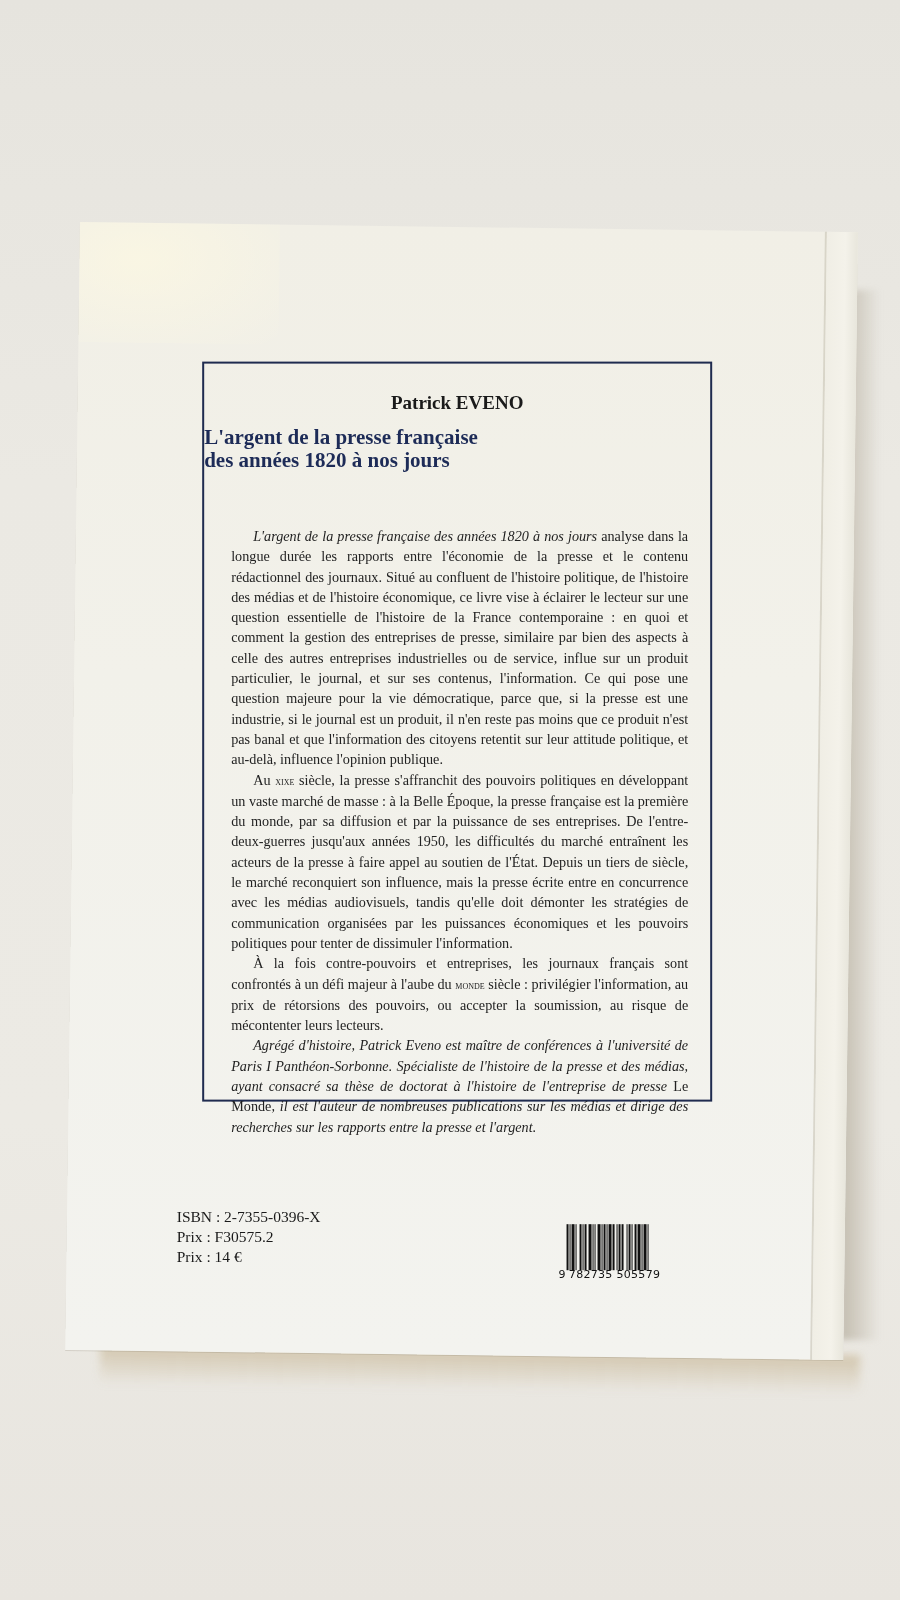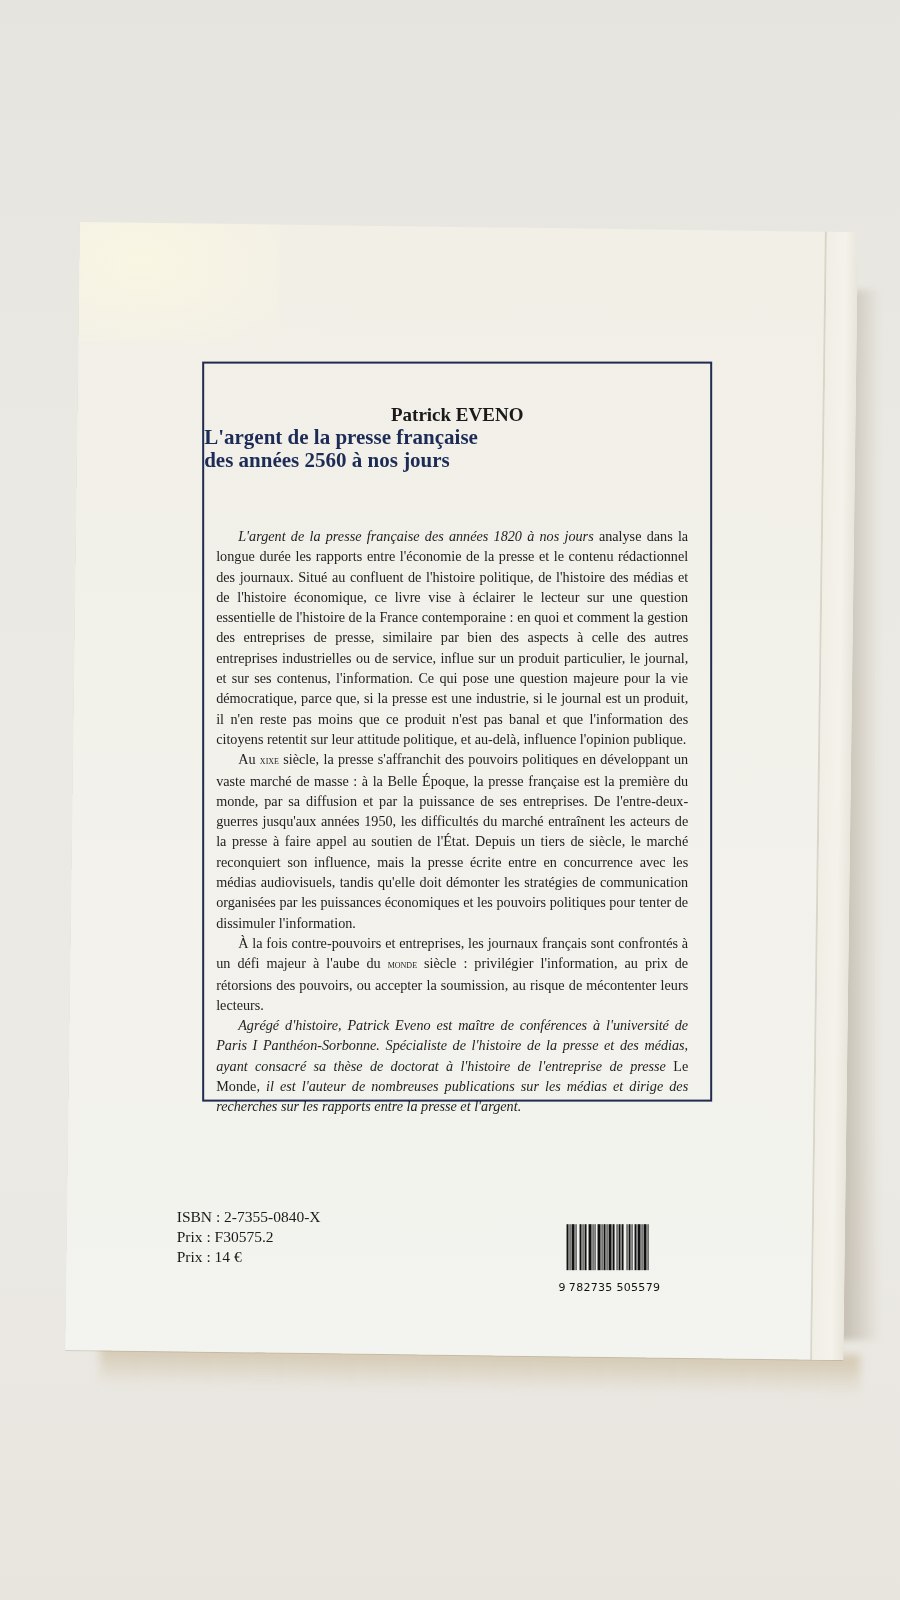--- a/index.html
+++ b/index.html
@@ -40,29 +40,29 @@
       background: linear-gradient(90deg, #f0eee5, #f4f2ea 60%, #e8e6dc);
     }
     .frame {
       position: absolute; left: 124px; top: 138px; width: 506px; height: 736px;
       border: 2px solid #1f2b4f;
       transform: rotate(-0.75deg);
       transform-origin: 0 0;
     }
     .author {
       position: absolute; left: 0; right: 0; top: 28px;
-      text-align: center; font-weight: bold; font-size: 19px; color: #1a1a1a; margin-top: 12px;
+      text-align: center; font-weight: bold; font-size: 19px; color: #1a1a1a;
     }
     .title {
       position: absolute; left: 0; right: 0; top: 62px;
       font-weight: bold; font-size: 21px; color: #1d2b57;
       line-height: 23px;
     }
     .body-text {
-      position: absolute; left: 12px; right: 22px; top: 162px;
+      position: absolute; left: 27px; right: 22px; top: 162px;
       font-size: 14.2px; line-height: 20.3px; color: #222;
       text-align: justify;
       font-family: Liberation Serif, serif;
     }
     .body-text p { margin: 0; text-indent: 22px; }
     .body-text .it { font-style: italic; }
     .smallcaps { font-variant: small-caps; font-size: 11px; }
     .bio { font-style: italic; }
     .bio .roman { font-style: normal; }
     .meta {
@@ -76,52 +76,51 @@
     }
     .bars {
       position: absolute; left: 8px; top: 0; width: 118px; height: 46px;
       display: flex; align-items: stretch;
     }
     .bars span { display: block; height: 100%; }
     .barcode-digits {
       position: absolute; left: 0; top: 44px; width: 130px;
       font-family: "DejaVu Sans", sans-serif; font-size: 11px; letter-spacing: 0.3px; color: #111;
       white-space: nowrap;
-      margin-top: 13px;
     }
     .barcode-digits .first { margin-right: 3px; }
   </style>
 </head>
 <body>
 
 <div class="shadow"></div>
 <div class="shadow-bottom"></div>
 
 <div class="book">
   <div class="gloss"></div>
   <div class="spine-crease"></div>
   <div class="spine-edge"></div>
 
   <div class="frame">
     <div class="author">Patrick EVENO</div>
     <div class="title">
       <div>L'argent de la presse française</div>
-      <div>des années 2560 à nos jours</div>
+      <div>des années 1820 à nos jours</div>
     </div>
 
     <div class="body-text">
       <p><span class="it">L'argent de la presse française des années 1820 à nos jours</span><span> analyse dans la longue durée les rapports entre l'économie de la presse et le contenu rédactionnel des journaux. Situé au confluent de l'histoire politique, de l'histoire des médias et de l'histoire économique, ce livre vise à éclairer le lecteur sur une question essentielle de l'histoire de la France contemporaine : en quoi et comment la gestion des entreprises de presse, similaire par bien des aspects à celle des autres entreprises industrielles ou de service, influe sur un produit particulier, le journal, et sur ses contenus, l'information. Ce qui pose une question majeure pour la vie démocratique, parce que, si la presse est une industrie, si le journal est un produit, il n'en reste pas moins que ce produit n'est pas banal et que l'information des citoyens retentit sur leur attitude politique, et au-delà, influence l'opinion publique.</span></p>
       <p><span>Au </span><span class="smallcaps">xixe</span><span> siècle, la presse s'affranchit des pouvoirs politiques en développant un vaste marché de masse : à la Belle Époque, la presse française est la première du monde, par sa diffusion et par la puissance de ses entreprises. De l'entre-deux-guerres jusqu'aux années 1950, les difficultés du marché entraînent les acteurs de la presse à faire appel au soutien de l'État. Depuis un tiers de siècle, le marché reconquiert son influence, mais la presse écrite entre en concurrence avec les médias audiovisuels, tandis qu'elle doit démonter les stratégies de communication organisées par les puissances économiques et les pouvoirs politiques pour tenter de dissimuler l'information.</span></p>
       <p><span>À la fois contre-pouvoirs et entreprises, les journaux français sont confrontés à un défi majeur à l'aube du </span><span class="smallcaps">monde</span><span> siècle : privilégier l'information, au prix de rétorsions des pouvoirs, ou accepter la soumission, au risque de mécontenter leurs lecteurs.</span></p>
       <p class="bio"><span>Agrégé d'histoire, Patrick Eveno est maître de conférences à l'université de Paris I Panthéon-Sorbonne. Spécialiste de l'histoire de la presse et des médias, ayant consacré sa thèse de doctorat à l'histoire de l'entreprise de presse </span><span class="roman">Le Monde</span><span>, il est l'auteur de nombreuses publications sur les médias et dirige des recherches sur les rapports entre la presse et l'argent.</span></p>
     </div>
   </div>
 
   <div class="meta">
-    <div>ISBN : 2-7355-0840-X</div>
+    <div>ISBN : 2-7355-0396-X</div>
     <div>Prix : F30575.2</div>
     <div>Prix : 14 €</div>
   </div>
 
   <div class="barcode">
     <div class="bars" id="bars">
         <span style="width: 2.1px; background: rgb(17, 17, 17);"></span>
         <span style="width: 1.05px; background: transparent;"></span>
         <span style="width: 1.05px; background: rgb(17, 17, 17);"></span>
         <span style="width: 1.05px; background: transparent;"></span>

